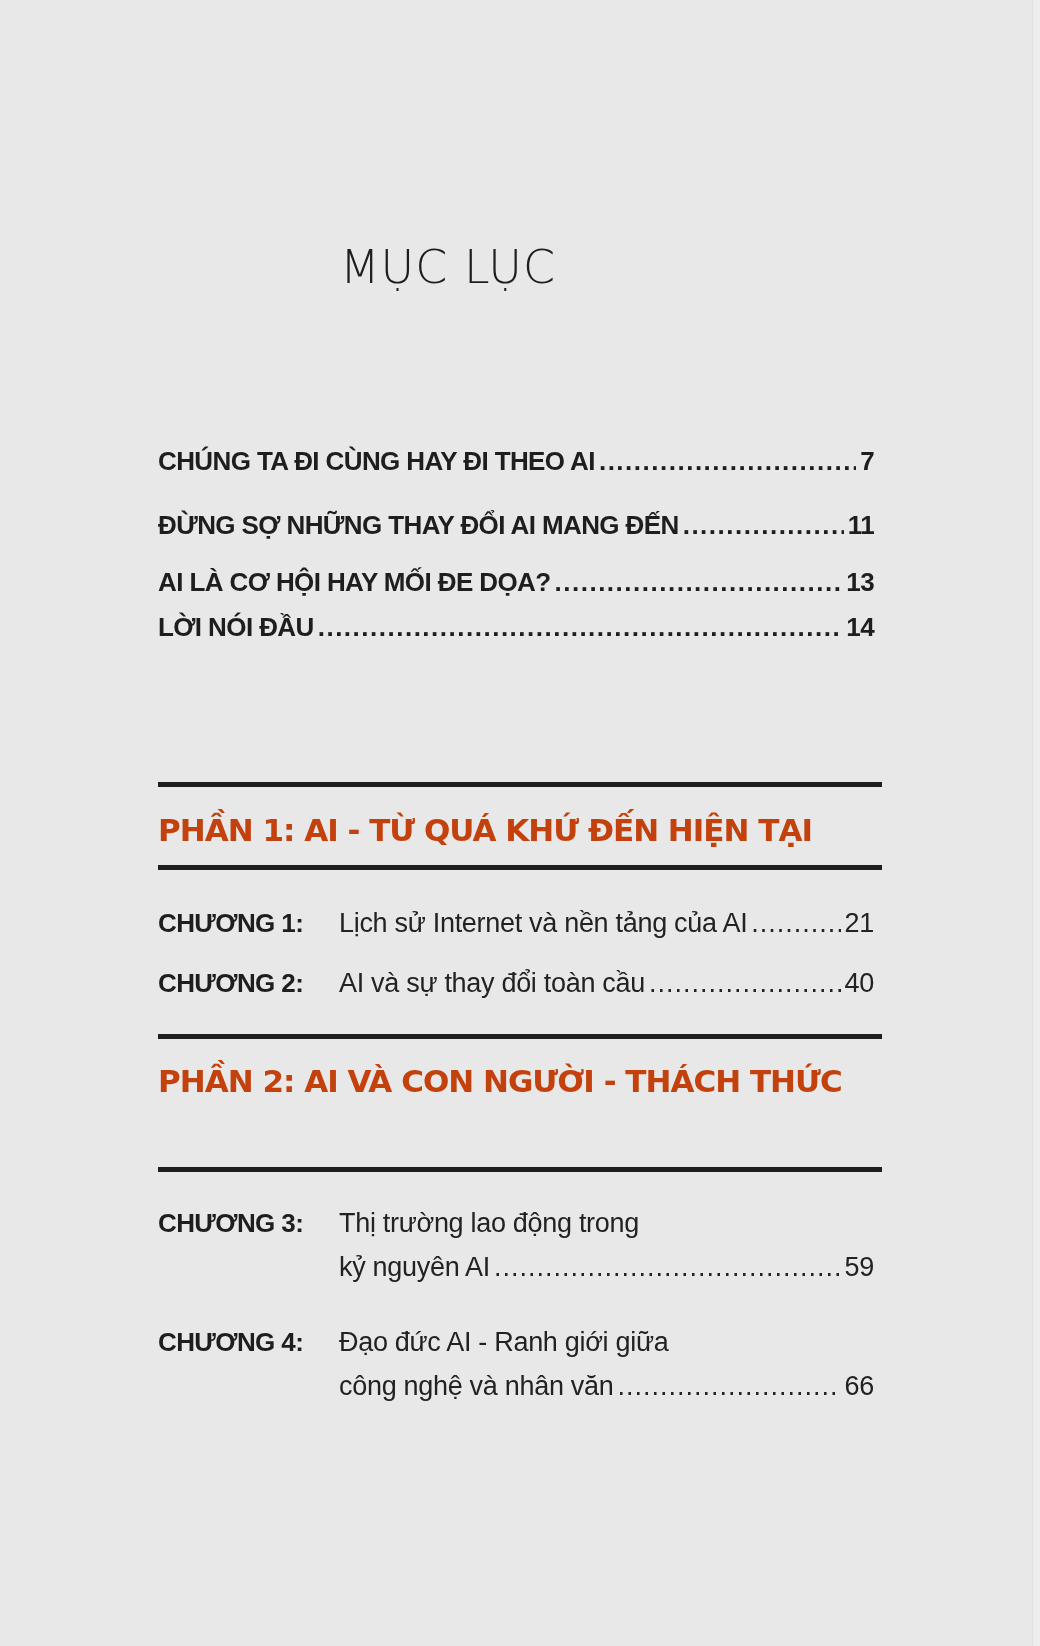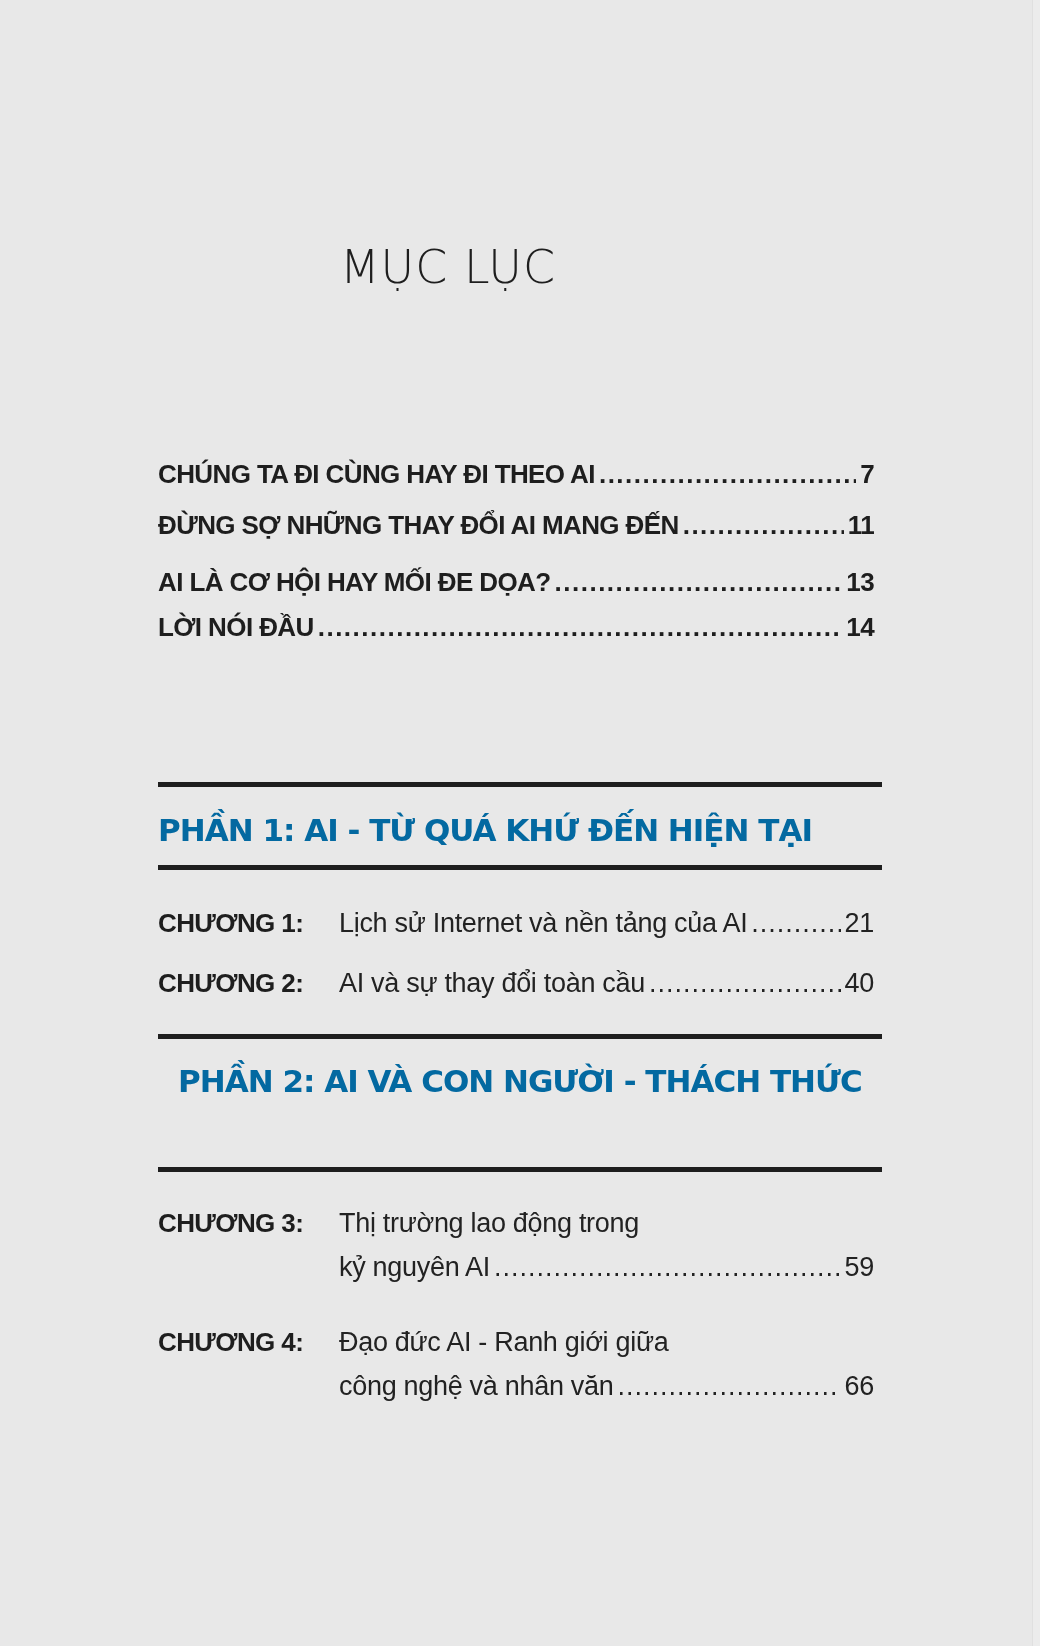--- a/index.html
+++ b/index.html
@@ -22,21 +22,21 @@
   }
   .toc-row .label { flex:0 0 auto; }
   .toc-row .leader { flex:1 1 auto; overflow:hidden; margin:0 4px; letter-spacing:1.5px; }
   .toc-row .leader::before { content:"....................................................................................................................................................................................."; }
   .toc-row .page { flex:0 0 auto; }
 
   .rule { position:absolute; left:158px; width:724px; height:5px; background:#1e1e1e; }
   .part-title {
     position:absolute; left:158px; width:700px;
     font-family:"DejaVu Sans", sans-serif; font-weight:bold; font-size:31px; line-height:37px; letter-spacing:-1px;
-    color:#0369a1;
+    color:#c2410c;
   }
   .chap { position:absolute; left:158px; width:716px; font-size:27px; }
   .chap .chap-label {
     position:absolute; left:0; top:0; font-weight:bold; font-size:26px; letter-spacing:-0.6px; white-space:nowrap;
   }
   .chap .chap-line {
     position:absolute; left:181px; width:535px; display:flex; align-items:flex-end; white-space:nowrap;
     font-weight:normal; font-size:27px; letter-spacing:-0.3px; color:#222;
   }
   .chap .chap-line .leader { flex:1 1 auto; overflow:hidden; margin:0 4px; letter-spacing:1px; }
@@ -44,21 +44,21 @@
   .chap .chap-line .page { flex:0 0 auto; }
 </style>
 </head>
 <body>
 
 <div class="page-edge"></div>
 
 <div class="title">MỤC LỤC</div>
 
 <div class="front">
-  <div class="toc-row" style="top:459px;">
+  <div class="toc-row" style="top:446px;">
     <span class="label">CHÚNG TA ĐI CÙNG HAY ĐI THEO AI</span>
     <span class="leader"></span>
     <span class="page">7</span>
   </div>
   <div class="toc-row" style="top:510px;">
     <span class="label">ĐỪNG SỢ NHỮNG THAY ĐỔI AI MANG ĐẾN</span>
     <span class="leader"></span>
     <span class="page">11</span>
   </div>
   <div class="toc-row" style="top:567px;justify-content:center;">
@@ -88,21 +88,21 @@
 <div class="chap" style="top:968px;">
   <span class="chap-label">CHƯƠNG 2:</span>
   <div class="chap-line" style="top:0;">
     <span>AI và sự thay đổi toàn cầu</span>
     <span class="leader"></span>
     <span class="page">40</span>
   </div>
 </div>
 
 <div class="rule" style="top:1034px;"></div>
-<div class="part-title" style="top:1063px;margin-left:20px;">
+<div class="part-title" style="top:1063px;">
   <div>PHẦN 2: AI VÀ CON NGƯỜI - THÁCH THỨC</div>
 </div>
 <div class="rule" style="top:1167px;"></div>
 
 <div class="chap" style="top:1208px;">
   <span class="chap-label">CHƯƠNG 3:</span>
   <div class="chap-line" style="top:0;">
     <span>Thị trường lao động trong</span>
   </div>
   <div class="chap-line" style="top:44px;">

